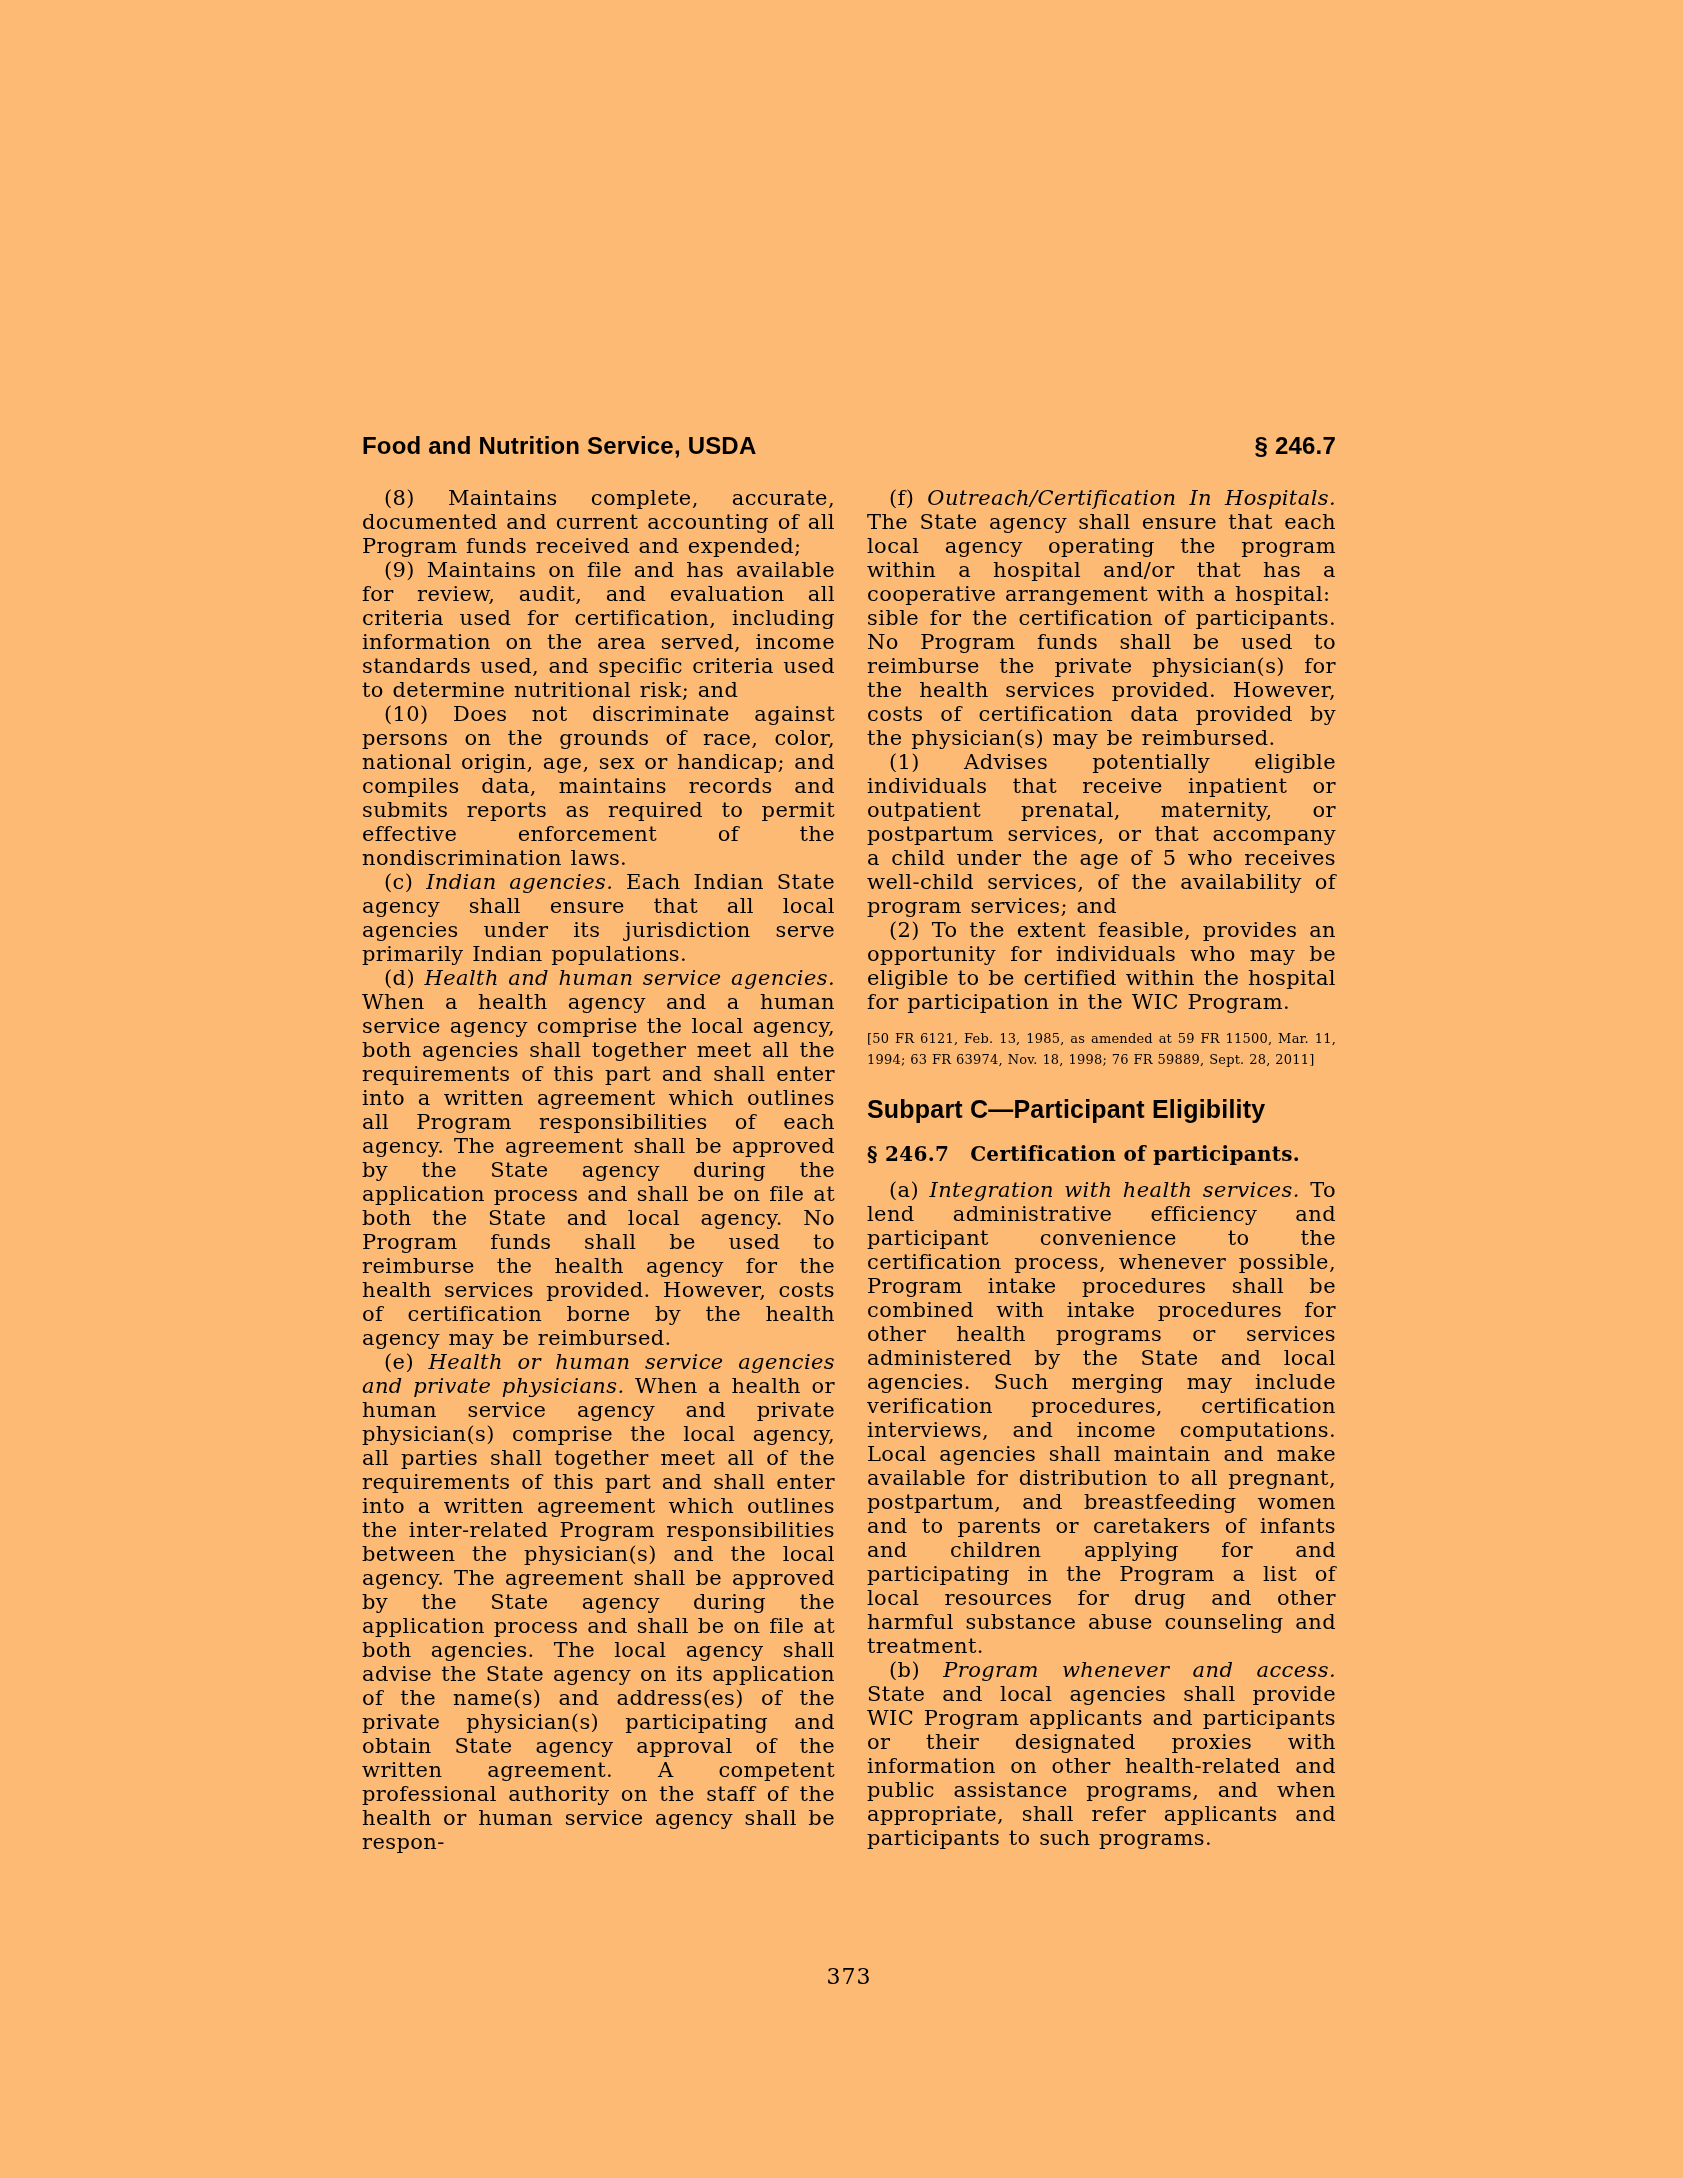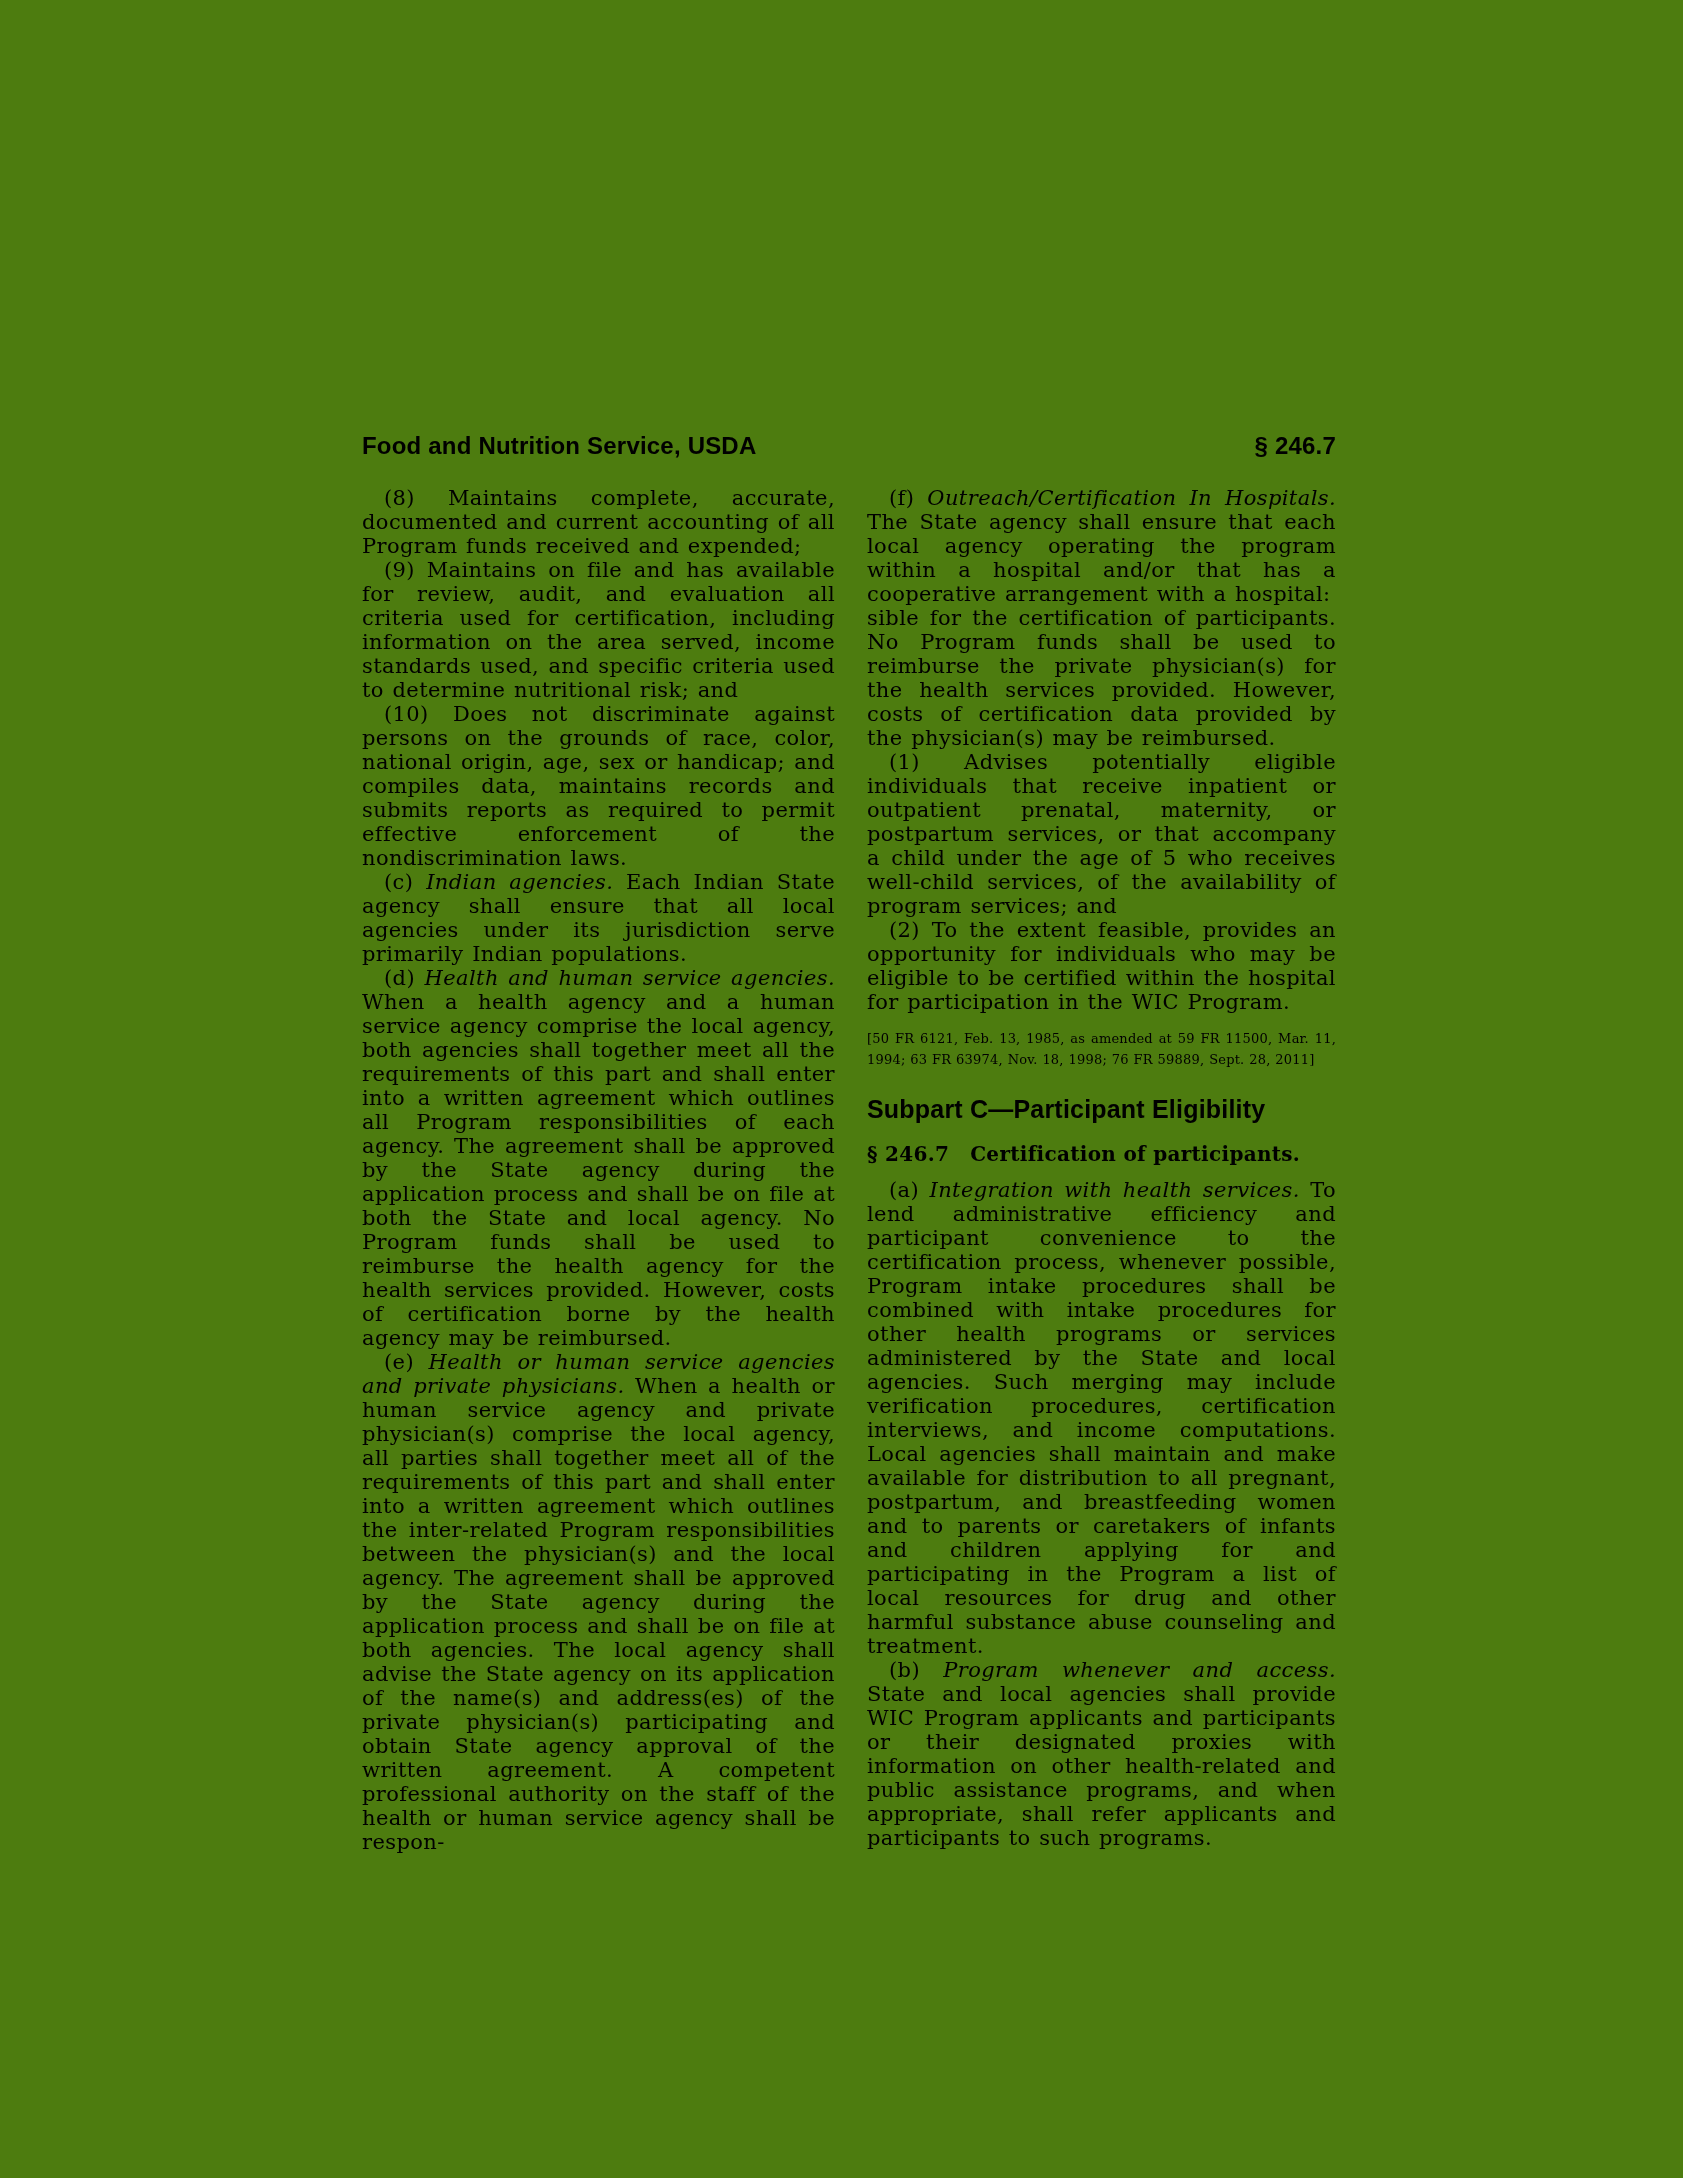--- a/index.html
+++ b/index.html
@@ -4,21 +4,21 @@
 <style>
   html, body { margin:0; padding:0; }
   body {
     width:1683px; height:2178px;
     background:#ffffff;
     position:relative;
     font-family:"DejaVu Serif", serif;
     color:#000000;
     -webkit-font-smoothing:antialiased;
   }
-  .page { position:absolute; left:0; top:0; width:1683px; height:2178px; background:#4d7c0f; }
+  .page { position:absolute; left:0; top:0; width:1683px; height:2178px; background:#fdba74; }
 
   .running-head {
     position:absolute; top:432px; left:362px; width:974px;
     display:flex; justify-content:space-between; align-items:baseline;
     font-family:"Liberation Sans", sans-serif;
     font-weight:700; font-size:24px; letter-spacing:0.2px;
   }
 
   .col {
     position:absolute; top:486px;
@@ -89,15 +89,16 @@
     <p class="citation">[50 FR 6121, Feb. 13, 1985, as amended at 59 FR 11500, Mar. 11, 1994; 63 FR 63974, Nov. 18, 1998; 76 FR 59889, Sept. 28, 2011]</p>
 
     <h2 class="subpart-heading">Subpart C—Participant Eligibility</h2>
 
     <h3 class="section-heading"><span>§ 246.7</span><span class="sec-title">Certification of participants.</span></h3>
 
     <p class="body-para"><span>(a) </span><i>Integration with health services.</i><span> To lend administrative efficiency and participant convenience to the certification process, whenever possible, Program intake procedures shall be combined with intake procedures for other health programs or services administered by the State and local agencies. Such merging may include verification procedures, certification interviews, and income computations. Local agencies shall maintain and make available for distribution to all pregnant, postpartum, and breastfeeding women and to parents or caretakers of infants and children applying for and participating in the Program a list of local resources for drug and other harmful substance abuse counseling and treatment.</span></p>
     <p class="body-para"><span>(b) </span><i>Program whenever and access.</i><span> State and local agencies shall provide WIC Program applicants and participants or their designated proxies with information on other health-related and public assistance programs, and when appropriate, shall refer applicants and participants to such programs.</span></p>
   </div>
 
+  <div class="page-number">373</div>
 
 </div>
 
 
 </body></html>

